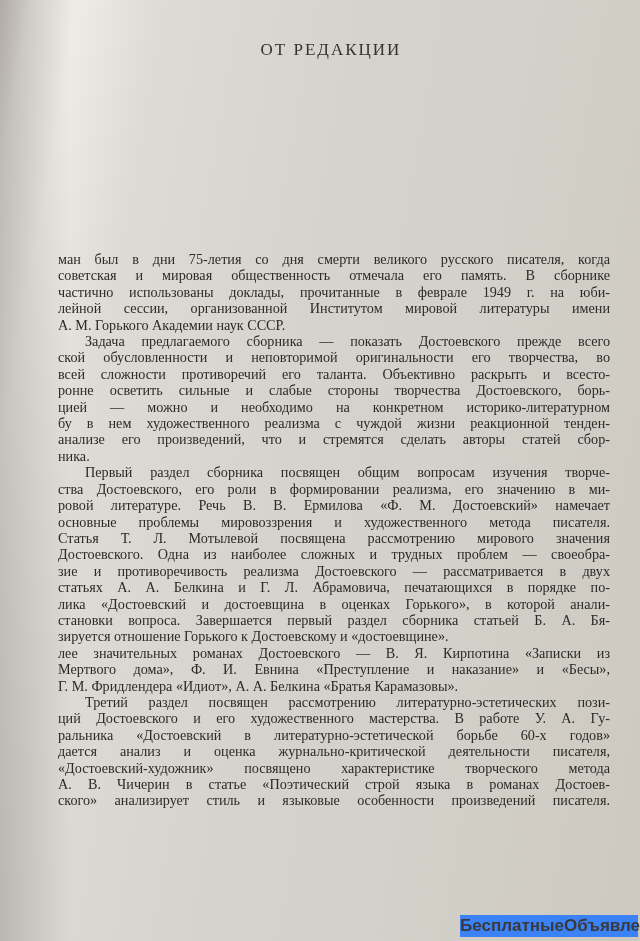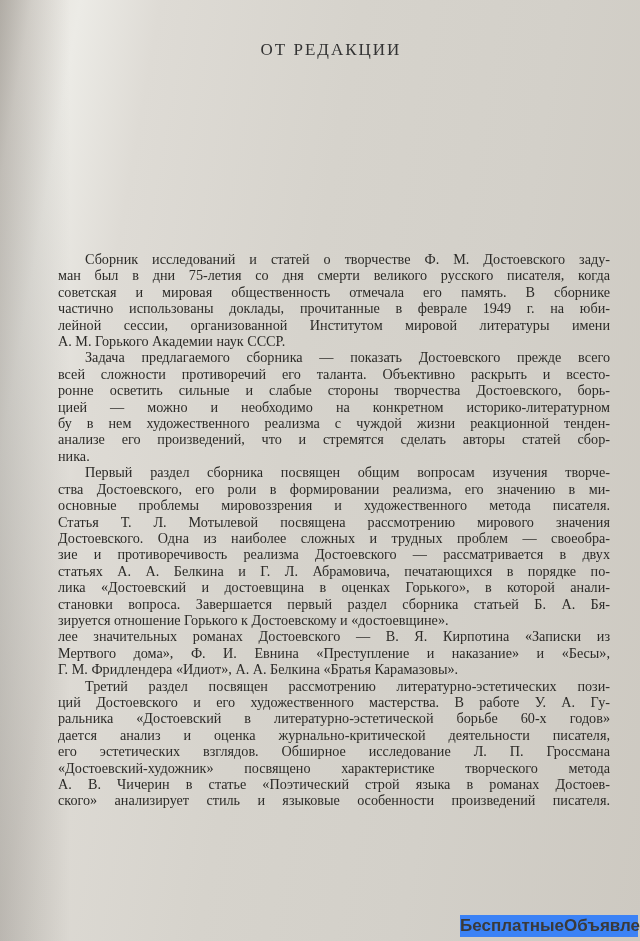--- a/index.html
+++ b/index.html
@@ -36,41 +36,42 @@
 </head>
 <body>
 
 <div class="shadow"></div>
 
 <div class="title">ОТ РЕДАКЦИИ</div>
 
 <div class="body-text">
 
   <div>
-    <span class="line indent">Сборник исследований и статей о творчестве Ф. М. Достоевского заду-</span>
     <span class="line">ман был в дни 75-летия со дня смерти великого русского писателя, когда</span>
     <span class="line">советская и мировая общественность отмечала его память. В сборнике</span>
     <span class="line">частично использованы доклады, прочитанные в феврале 1949 г. на юби-</span>
     <span class="line">лейной сессии, организованной Институтом мировой литературы имени</span>
     <span class="line last">А. М. Горького Академии наук СССР.</span>
   </div>
 
   <div>
     <span class="line indent">Задача предлагаемого сборника — показать Достоевского прежде всего</span>
+    <span class="line">ской обусловленности и неповторимой оригинальности его творчества, во</span>
     <span class="line">всей сложности противоречий его таланта. Объективно раскрыть и всесто-</span>
     <span class="line">ронне осветить сильные и слабые стороны творчества Достоевского, борь-</span>
     <span class="line">цией — можно и необходимо на конкретном историко-литературном</span>
     <span class="line">бу в нем художественного реализма с чуждой жизни реакционной тенден-</span>
     <span class="line">анализе его произведений, что и стремятся сделать авторы статей сбор-</span>
     <span class="line last">ника.</span>
   </div>
 
   <div>
     <span class="line indent">Первый раздел сборника посвящен общим вопросам изучения творче-</span>
     <span class="line">ства Достоевского, его роли в формировании реализма, его значению в ми-</span>
+    <span class="line">ровой литературе. Речь В. В. Ермилова «Ф. М. Достоевский» намечает</span>
     <span class="line">основные проблемы мировоззрения и художественного метода писателя.</span>
     <span class="line">Статья Т. Л. Мотылевой посвящена рассмотрению мирового значения</span>
     <span class="line">Достоевского. Одна из наиболее сложных и трудных проблем — своеобра-</span>
     <span class="line">зие и противоречивость реализма Достоевского — рассматривается в двух</span>
     <span class="line">статьях А. А. Белкина и Г. Л. Абрамовича, печатающихся в порядке по-</span>
     <span class="line">лика «Достоевский и достоевщина в оценках Горького», в которой анали-</span>
     <span class="line">становки вопроса. Завершается первый раздел сборника статьей Б. А. Бя-</span>
     <span class="line last">зируется отношение Горького к Достоевскому и «достоевщине».</span>
   </div>
 
@@ -78,20 +79,19 @@
     <span class="line">лее значительных романах Достоевского — В. Я. Кирпотина «Записки из</span>
     <span class="line">Мертвого дома», Ф. И. Евнина «Преступление и наказание» и «Бесы»,</span>
     <span class="line last">Г. М. Фридлендера «Идиот», А. А. Белкина «Братья Карамазовы».</span>
   </div>
 
   <div>
     <span class="line indent">Третий раздел посвящен рассмотрению литературно-эстетических пози-</span>
     <span class="line">ций Достоевского и его художественного мастерства. В работе У. А. Гу-</span>
     <span class="line">ральника «Достоевский в литературно-эстетической борьбе 60-х годов»</span>
     <span class="line">дается анализ и оценка журнально-критической деятельности писателя,</span>
-    <span class="line">его эстетических взглядов. Обширное исследование Л. П. Гроссмана</span>
     <span class="line">«Достоевский-художник» посвящено характеристике творческого метода</span>
     <span class="line">А. В. Чичерин в статье «Поэтический строй языка в романах Достоев-</span>
     <span class="line">ского» анализирует стиль и языковые особенности произведений писателя.</span>
   </div>
 </div>
 
 <div class="watermark">БесплатныеОбъявления.рф</div>
 
 </body></html>

